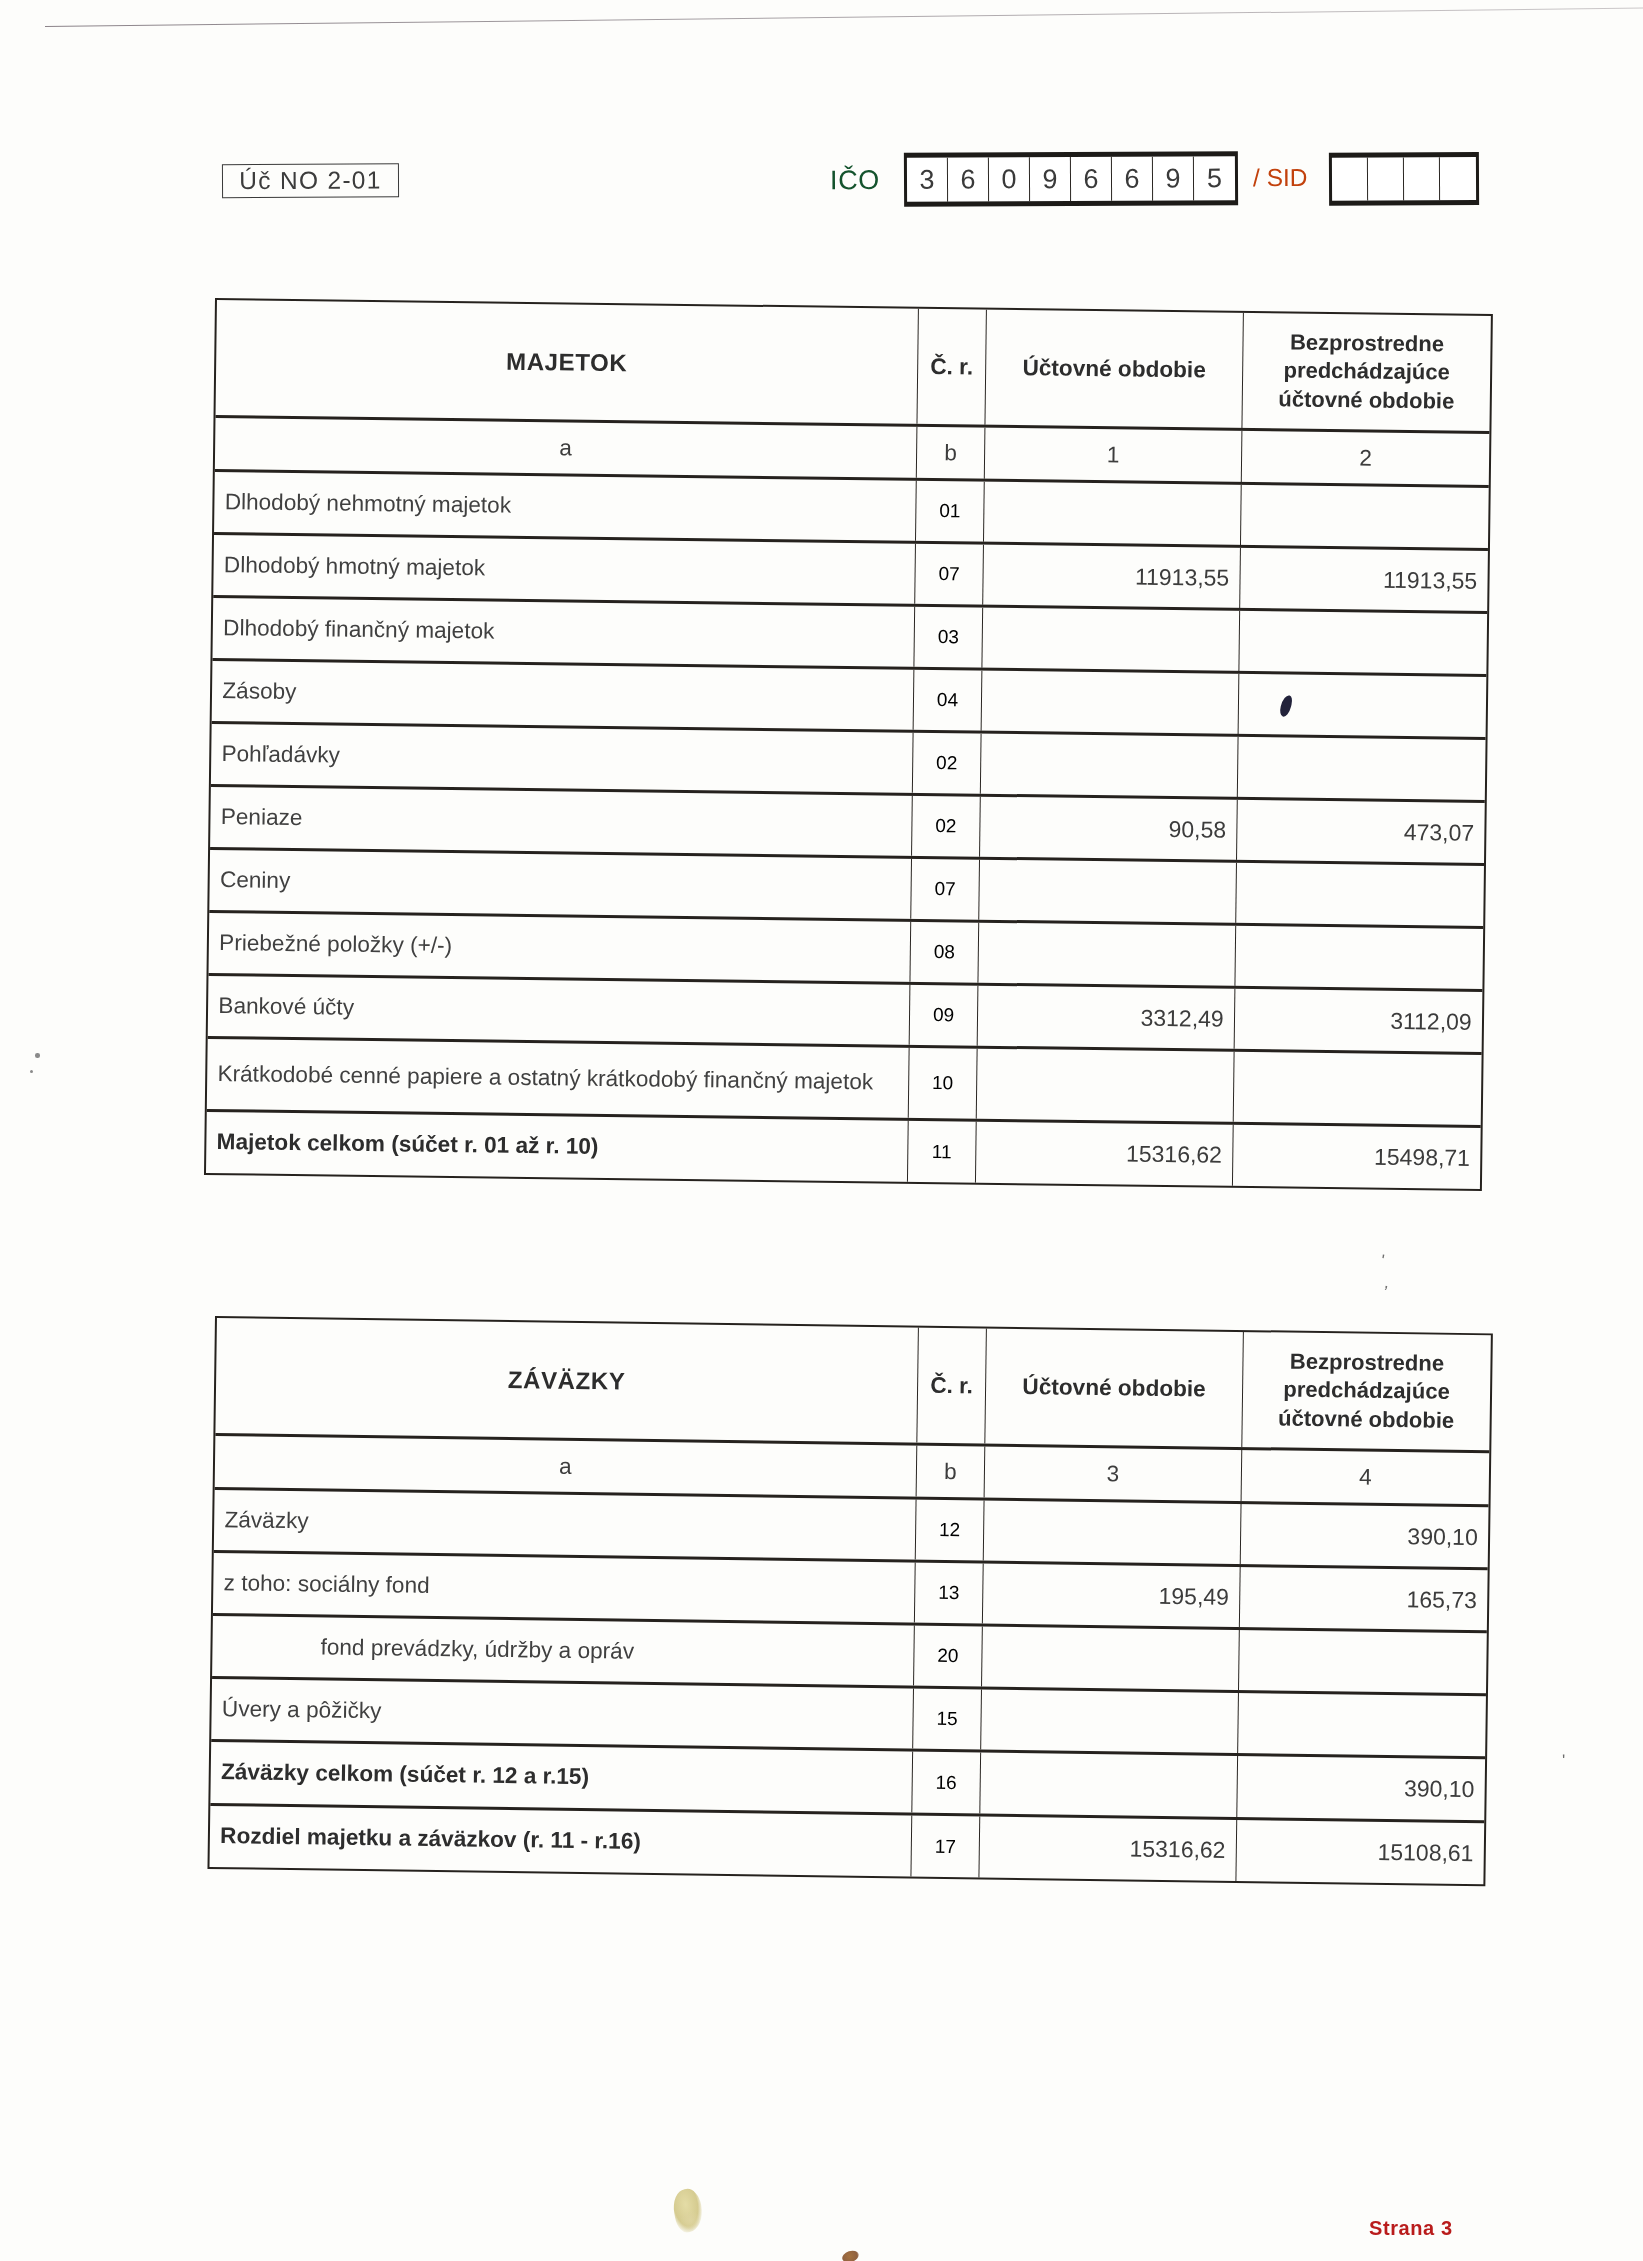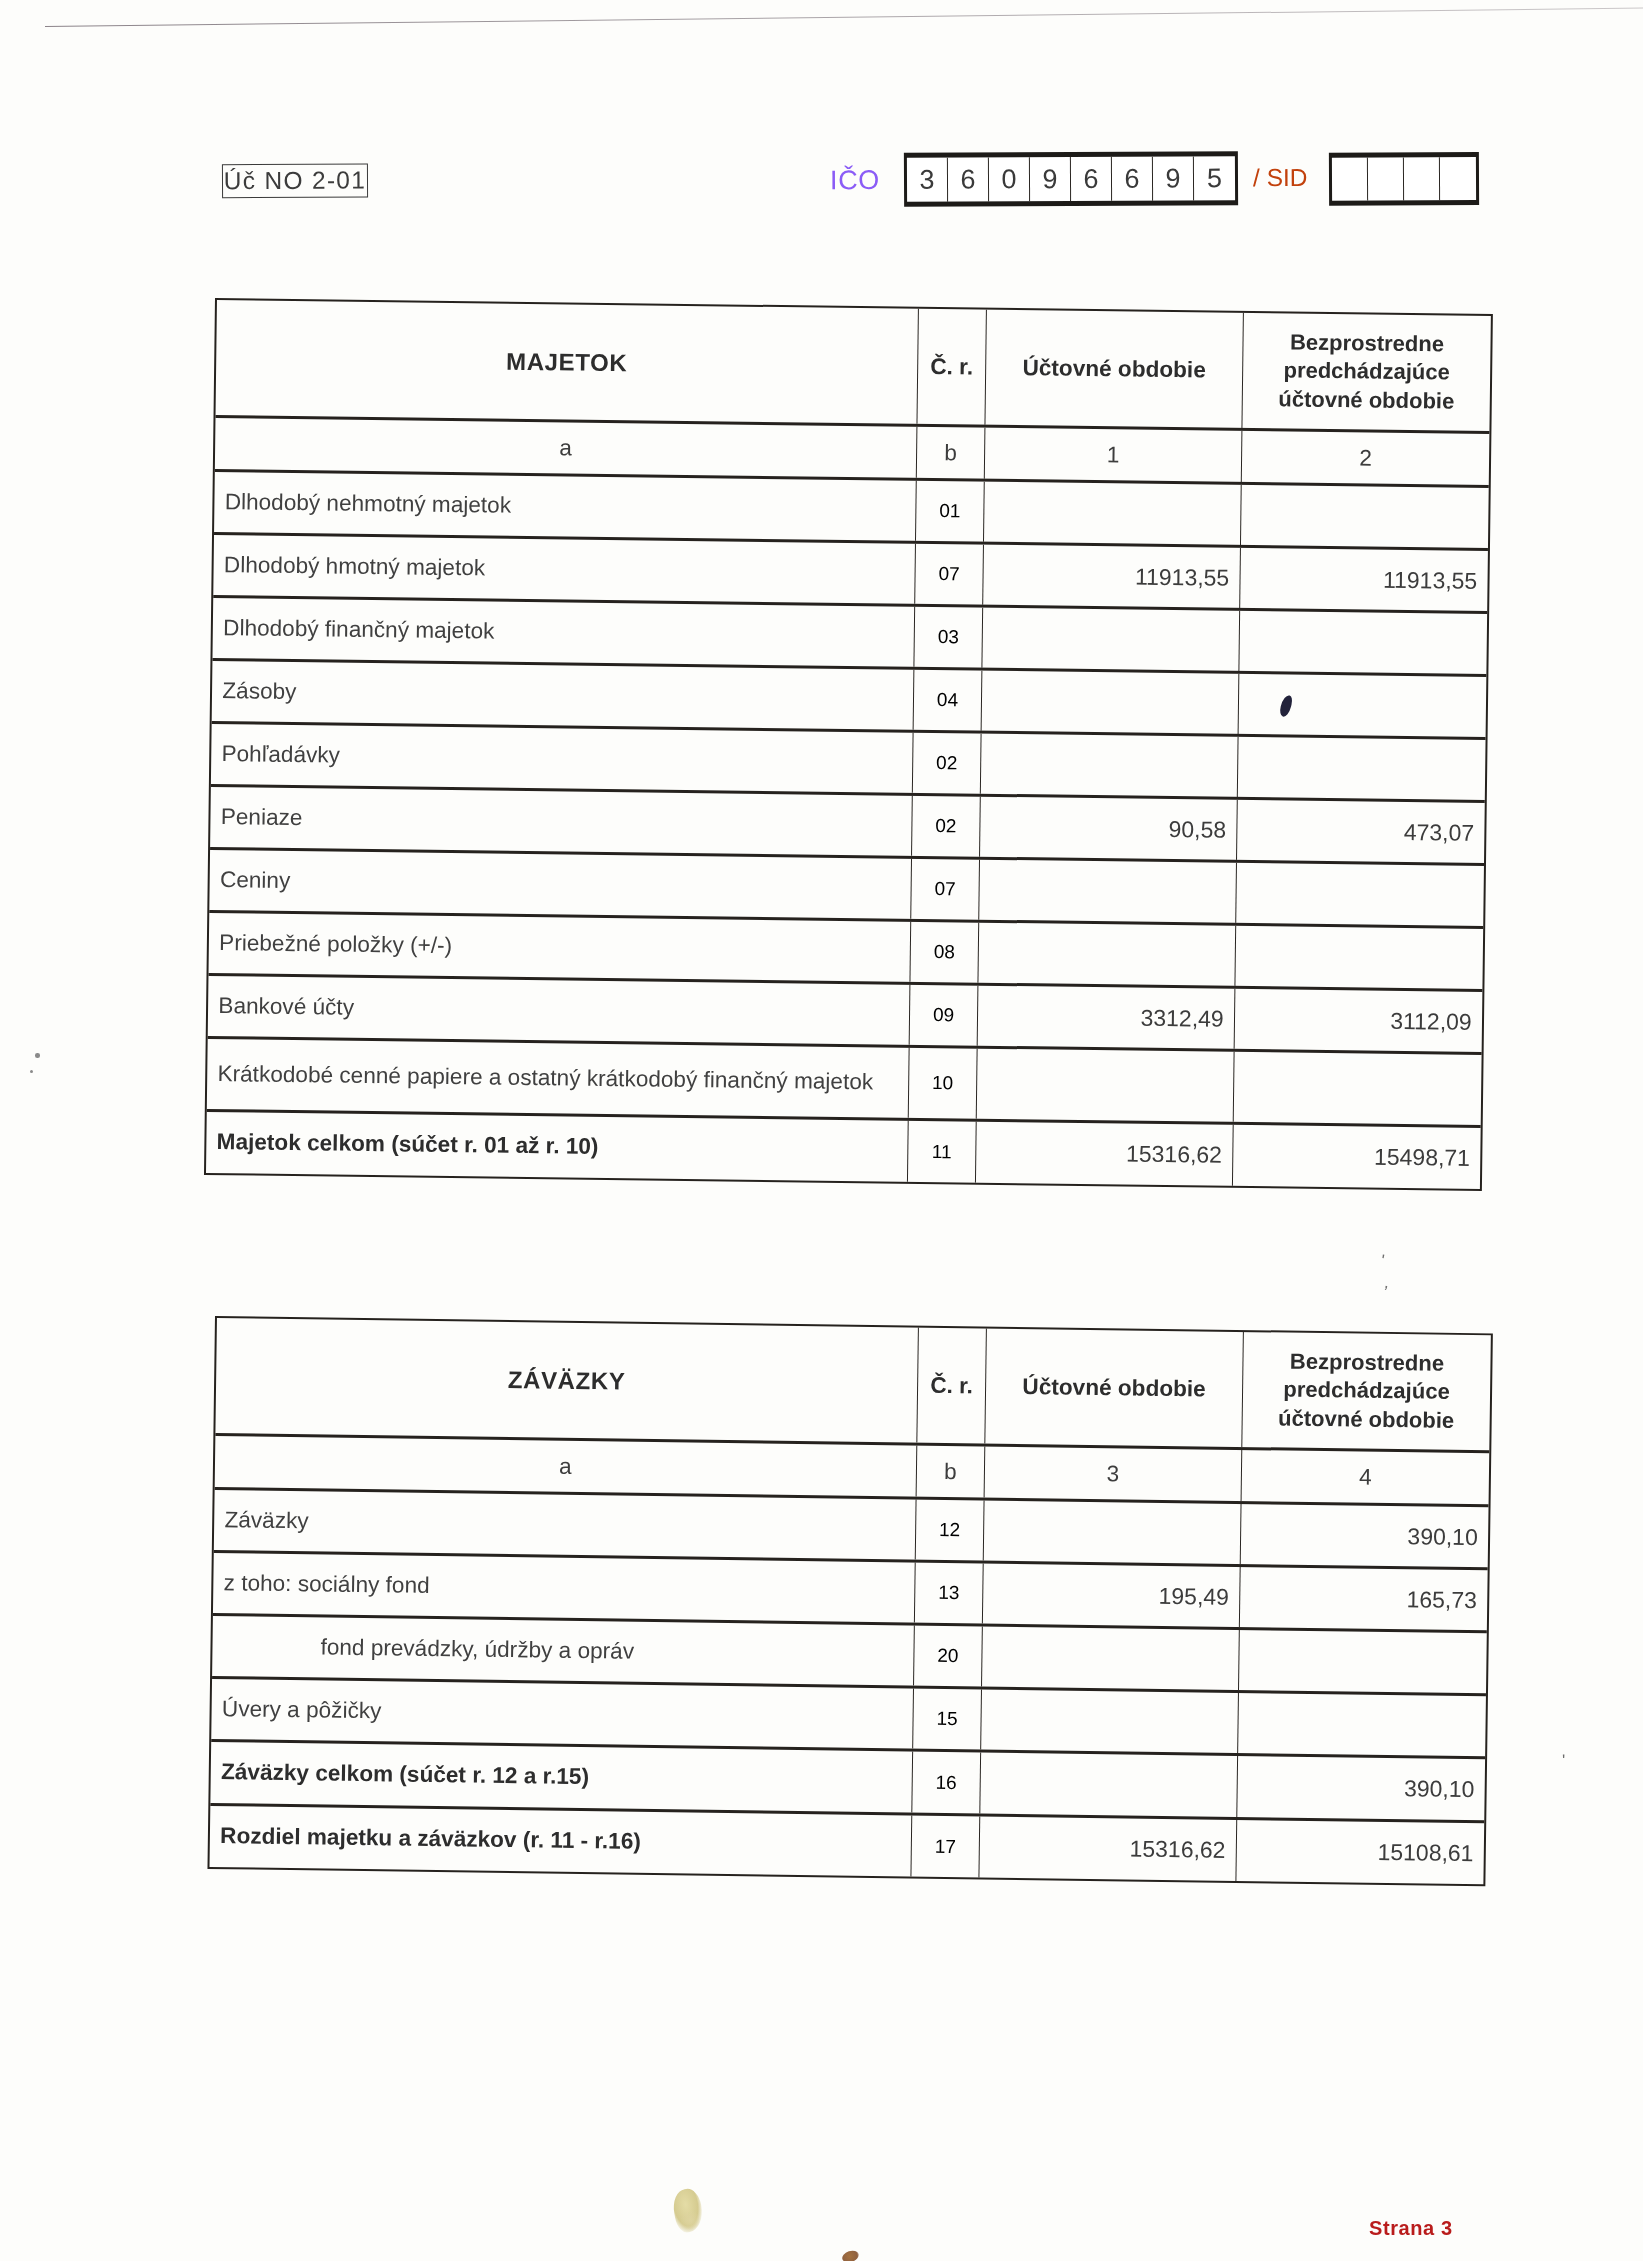--- a/index.html
+++ b/index.html
@@ -33,24 +33,24 @@
   .brown-dot{
     position:absolute;left:842px;top:2251px;width:17px;height:11px;border-radius:50%;
     background:radial-gradient(circle at 45% 45%, #a4713f 0%, #8f6040 70%, rgba(143,96,64,0) 100%);
     transform:rotate(-18deg);
   }
 
   
   .header-strip{position:absolute;left:0;top:155px;width:1644px;height:71px;
     transform:rotate(-0.28deg);transform-origin:258px 26px;}
   .uc-box{
-    position:absolute;left:222px;top:9px;width:146px;height:34px;border:1.9px solid #3a3a3a;
+    position:absolute;left:222px;top:9px;width:177px;height:34px;border:1.9px solid #3a3a3a;
     display:flex;align-items:center;justify-content:center;font-size:24.5px;color:#3c3c3c;letter-spacing:1.3px;
   }
-  .ico-label{position:absolute;left:830px;top:13px;font-size:27px;color:#8b5cf6;letter-spacing:0.6px;}
+  .ico-label{position:absolute;left:830px;top:13px;font-size:27px;color:#14532d;letter-spacing:0.6px;}
   .boxgroup{
     position:absolute;display:flex;background:#fff;
     border:3.2px solid #1d1b18;border-top-width:5.8px;border-bottom-width:5.2px;
   }
   .ico-grid{left:904px;top:1.3px;}
   .cellbox{
     width:41px;height:44px;border-right:1.9px solid #2b2723;
     display:flex;align-items:center;justify-content:center;font-size:27px;color:#3a3a3a;
   }
   .cellbox:last-child{border-right:none;}

